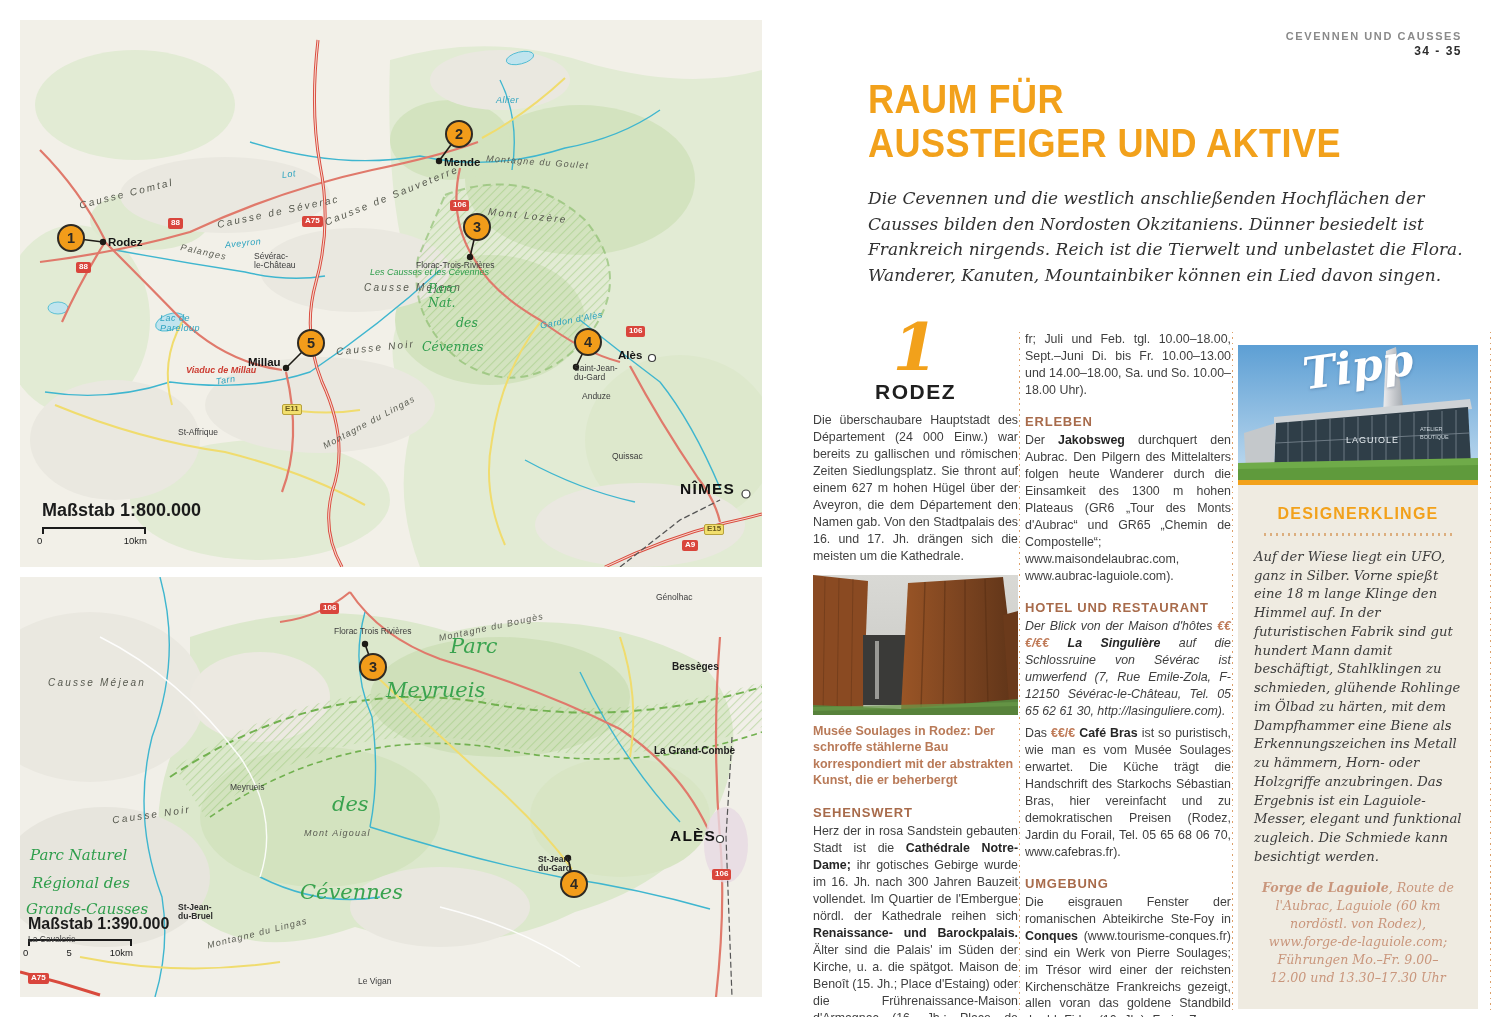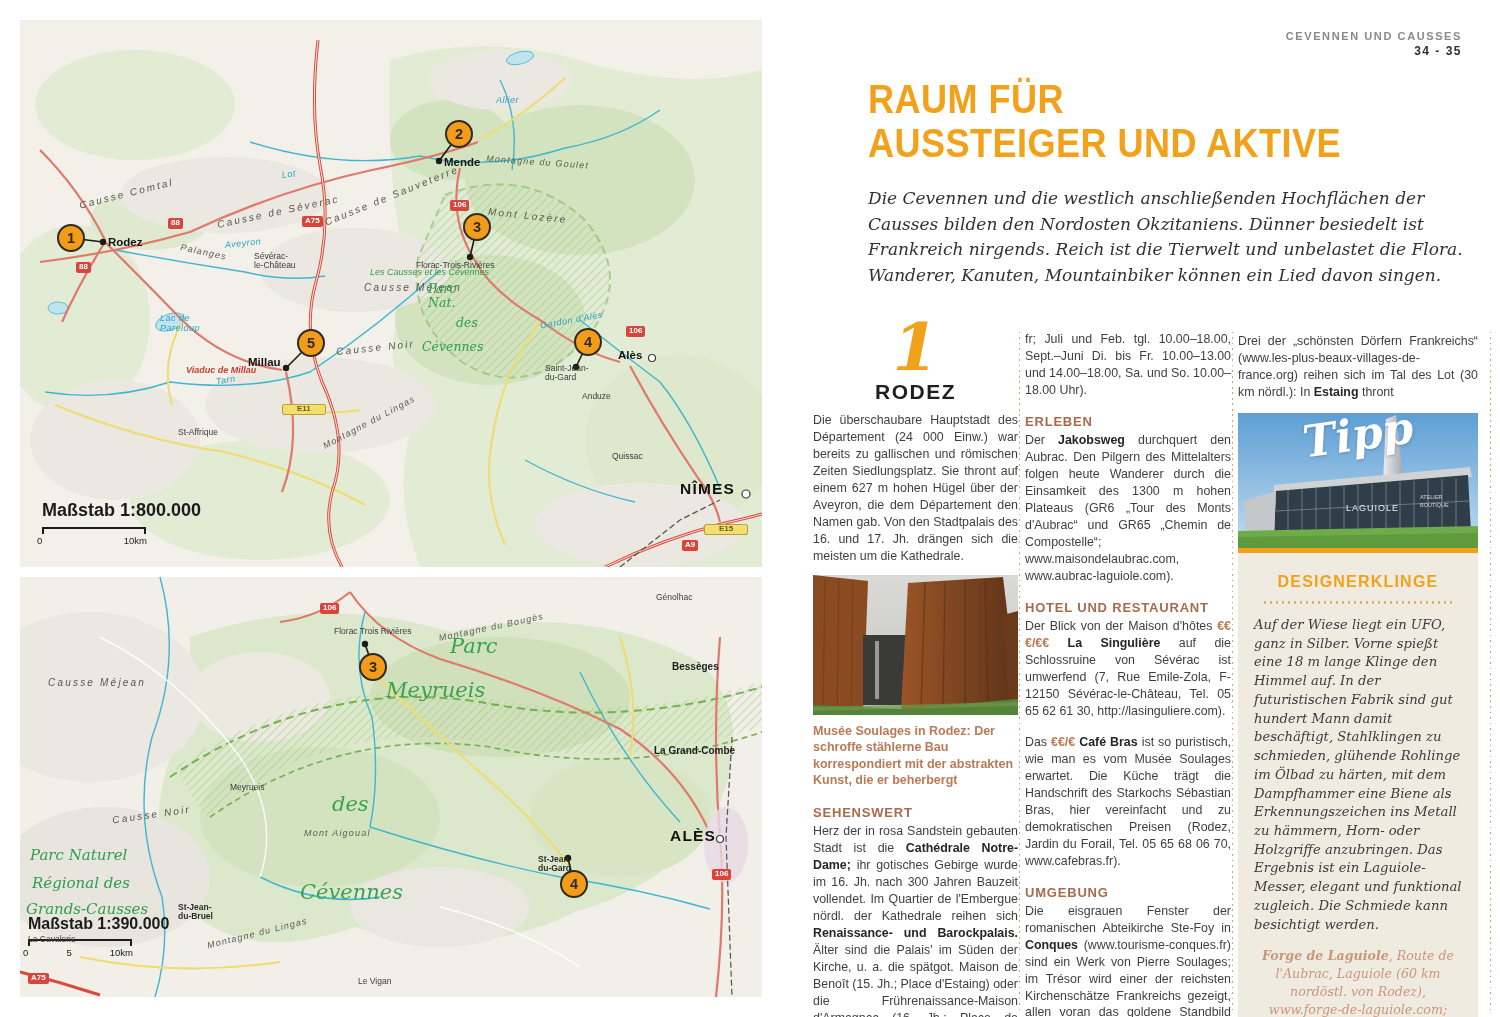--- a/index.html
+++ b/index.html
@@ -73,21 +73,21 @@
   .tinyb{font-size:8.5px;font-weight:700;color:#2c2c2c;}
   .region{font-style:italic;letter-spacing:2.2px;color:#56584e;font-size:10px;}
   .regsmall{font-style:italic;letter-spacing:1.2px;color:#5b5d53;font-size:9px;}
   .park{color:#2f9e4c;font-style:italic;font-family:"DejaVu Serif",serif;font-size:12.5px;}
   .parkbig{color:#3aa34f;font-style:italic;font-family:"DejaVu Serif",serif;font-size:21px;}
   .parkmed{color:#2f9e4c;font-style:italic;font-family:"DejaVu Serif",serif;font-size:15px;}
   .parktiny{color:#2f9e4c;font-style:italic;font-size:9px;}
   .water{color:#2da3bf;font-style:italic;font-size:9px;letter-spacing:.5px;}
   .redlabel{color:#cc3b30;font-style:italic;font-weight:700;font-size:9px;}
   .badge-red{background:#d9453c;color:#fff;font-size:8px;font-weight:700;padding:1px 3px;border-radius:2px;}
-  .badge-yellow{background:#f2df6d;color:#6b5b1e;font-size:8px;font-weight:700;padding:0 14px;border-radius:2px;border:1px solid #b7a13c;}
+  .badge-yellow{background:#f2df6d;color:#6b5b1e;font-size:8px;font-weight:700;padding:0 2px;border-radius:2px;border:1px solid #b7a13c;}
   .marker{position:absolute;width:28px;height:28px;border-radius:50%;background:#f29c1a;border:2px solid #2e2a24;
           color:#2e2a24;font-weight:700;font-size:14.5px;display:flex;align-items:center;justify-content:center;box-sizing:border-box;}
   .scalebox{position:absolute;color:#1b1b1b;}
   .scalelabel{font-weight:700;font-size:18px;}
   .map2 .scalelabel{font-size:16px;}
   .scalebar{margin-top:6px;height:5px;width:100px;border-top:2px solid #1b1b1b;border-left:2px solid #1b1b1b;border-right:2px solid #1b1b1b;}
   .scaleticks{display:flex;justify-content:space-between;font-size:9.5px;width:110px;margin-left:-5px;margin-top:1px;}
 </style>
 </head>
 <body>
@@ -190,21 +190,21 @@
       <div class="scaleticks">
         <span>0</span>
         <span>10km</span>
       </div>
     </div>
   <span class="maplabel city" style="left: 88px; top: 216px;">Rodez</span>
       <span class="maplabel city" style="left: 424px; top: 136px;">Mende</span>
       <span class="maplabel city" style="left: 228px; top: 336px;">Millau</span>
       <span class="maplabel city" style="left: 598px; top: 329px;">Alès</span>
       <span class="maplabel cbig" style="left: 660px; top: 460px;">NÎMES</span>
-      <span class="maplabel tiny" style="left: 525px; top: 344px;">Saint-Jean-
+      <span class="maplabel tiny" style="left: 554px; top: 344px;">Saint-Jean-
 du-Gard</span>
       <span class="maplabel tiny" style="left: 396px; top: 241px;">Florac-Trois-Rivières</span>
       <span class="maplabel tiny" style="left: 234px; top: 232px;">Sévérac-
 le-Château</span>
       <span class="maplabel tiny" style="left: 158px; top: 408px;">St-Affrique</span>
       <span class="maplabel tiny" style="left: 562px; top: 372px;">Anduze</span>
       <span class="maplabel tiny" style="left: 592px; top: 432px;">Quissac</span>
       <span class="maplabel region" style="left: 58px; top: 168px; transform: rotate(-14deg);">Causse Comtal</span>
       <span class="maplabel region" style="left: 196px; top: 186px; transform: rotate(-12deg);">Causse de Séverac</span>
       <span class="maplabel region" style="left: 300px; top: 170px; transform: rotate(-22deg);">Causse de Sauveterre</span>
@@ -384,29 +384,28 @@
     <h3 class="colhead">SEHENSWERT</h3>
     <p class="body"><span>Herz der in rosa Sandstein gebauten Stadt ist die </span><span class="b">Cathédrale Notre-Dame;</span><span> ihr gotisches Gebirge wurde im 16. Jh. nach 300 Jahren Bauzeit vollendet. Im Quartier de l'Embergue nördl. der Kathedrale reihen sich </span><span class="b">Renaissance- und Barockpalais.</span><span> Älter sind die Palais' im Süden der Kirche, u. a. die spätgot. Maison de Benoît (15. Jh.; Place d'Estaing) oder die Frührenaissance-Maison d'Armagnac (16. Jh.; Place de l'Olmet). Schönster Platz ist die </span></p>
 
   </section>
 
   <section class="col col2">
     <p class="body"><span>fr; Juli und Feb. tgl. 10.00–18.00, Sept.–Juni Di. bis Fr. 10.00–13.00 und 14.00–18.00, Sa. und So. 10.00–18.00 Uhr).</span></p>
     <h3 class="colhead">ERLEBEN</h3>
     <p class="body"><span>Der </span><span class="b">Jakobsweg</span><span> durchquert den Aubrac. Den Pilgern des Mittelalters folgen heute Wanderer durch die Einsamkeit des 1300 m hohen Plateaus (GR6 „Tour des Monts d'Aubrac“ und GR65 „Chemin de Compostelle“; www.maisondelaubrac.com, www.aubrac-laguiole.com).</span></p>
     <h3 class="colhead">HOTEL UND RESTAURANT</h3>
-    <p class="body" style="margin-bottom:14px;"><span>Der Blick von der Maison d'hôtes </span><span class="b rust">€€€/€€</span><span> </span><span class="b">La Singulière</span><span> auf die Schlossruine von Sévérac ist umwerfend (7, Rue Emile-Zola, F-12150 Sévérac-le-Château, Tel. 05 65 62 61 30, http://lasinguliere.com).</span></p>
+    <p class="body" style="margin-bottom:5px;font-style:italic;"><span>Der Blick von der Maison d'hôtes </span><span class="b rust">€€€/€€</span><span> </span><span class="b">La Singulière</span><span> auf die Schlossruine von Sévérac ist umwerfend (7, Rue Emile-Zola, F-12150 Sévérac-le-Château, Tel. 05 65 62 61 30, http://lasinguliere.com).</span></p>
     <p class="body"><span>Das </span><span class="b rust">€€/€</span><span> </span><span class="b">Café Bras</span><span> ist so puristisch, wie man es vom Musée Soulages erwartet. Die Küche trägt die Handschrift des Starkochs Sébastian Bras, hier vereinfacht und zu demokratischen Preisen (Rodez, Jardin du Forail, Tel. 05 65 68 06 70, www.cafebras.fr).</span></p>
     <h3 class="colhead">UMGEBUNG</h3>
     <p class="body"><span>Die eisgrauen Fenster der romanischen Abteikirche Ste-Foy in </span><span class="b">Conques</span><span> (www.tourisme-conques.fr) sind ein Werk von Pierre Soulages; im Trésor wird einer der reichsten Kirchenschätze Frankreichs gezeigt, allen voran das goldene Standbild der hl. Fides (10. Jh.). Freier Zugang zur Kirche außerhalb der Messen (7.30, 12.05 und 18.00 Uhr; Trésor April–Sept. 9.30 bis 12.30 und 14.00–18.30 Uhr, sonst kürzer).</span></p>
 
   </section>
 
   <section class="col col3">
-    <p class="body"><span>Drei der „schönsten Dörfern Frankreichs“ (www.les-plus-beaux-villages-de-france.org) reihen sich im Tal des Lot (30 km nördl.): In </span><span class="b">Estaing</span><span> thront</span></p>
     <aside class="tipbox">
       <div class="tipphoto">
         <svg viewBox="0 0 240 135" width="240" height="135" preserveAspectRatio="none">
           <defs>
             <linearGradient id="sky2" x1="0" y1="0" x2="0" y2="1">
               <stop offset="0" stop-color="#5d9fd4"></stop>
                 <stop offset="1" stop-color="#c2dcf0"></stop>
             </linearGradient>
             <linearGradient id="bladeS" x1="0" y1="0" x2="1" y2="0">
               <stop offset="0" stop-color="#f0f0f2"></stop>

